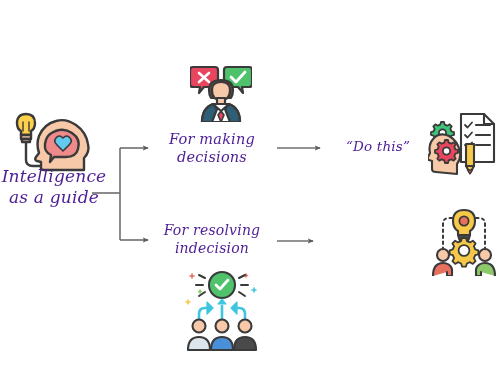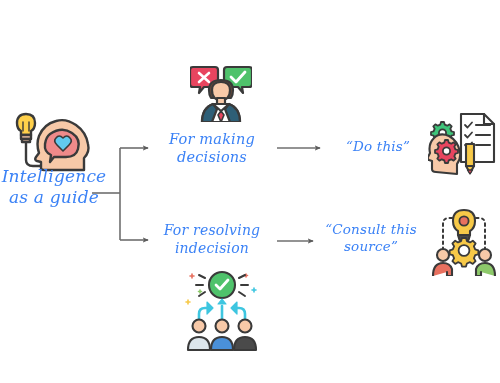--- a/index.html
+++ b/index.html
@@ -13,21 +13,21 @@
   #canvas {
     position: relative;
     width: 500px;
     height: 383px;
     background: #ffffff;
     overflow: hidden;
   }
   .label {
     position: absolute;
     text-align: center;
-    color: #3b82f6;
+    color: #4c1d95;
     font-family: "DejaVu Serif", serif;
     font-style: italic;
     line-height: 1.25;
     white-space: pre-line;
     letter-spacing: 0.2px;
   }
   .label-source {
     left: 0px;
     top: 166px;
     width: 108px;
@@ -243,22 +243,20 @@
 
         <circle cx="65" cy="58" r="6.5" fill="#f7c9a8"></circle>
         <path d="M54,82 q0,-13 11,-13 q11,0 11,13 z" fill="#4a4a4a"></path>
       </g>
     </svg>
   </div>
 
   <div class="label label-branch-bottom">For resolving
 indecision</div>
 
-  <div class="label label-out-bottom">“Consult this
-source”</div>
 
   <div class="icon" style="left:430px; top:208px;">
     <svg width="68" height="68" viewBox="0 0 68 68">
       <g stroke="#3a3a3a" stroke-width="2.1" stroke-linejoin="round" stroke-linecap="round">
 
         <g fill="none" stroke-width="2" stroke-dasharray="2.6 3.4">
           <path d="M13,42 L13,16 Q13,10 19,10 L24,10"></path>
           <path d="M55,42 L55,16 Q55,10 49,10 L44,10"></path>
         </g>
 

